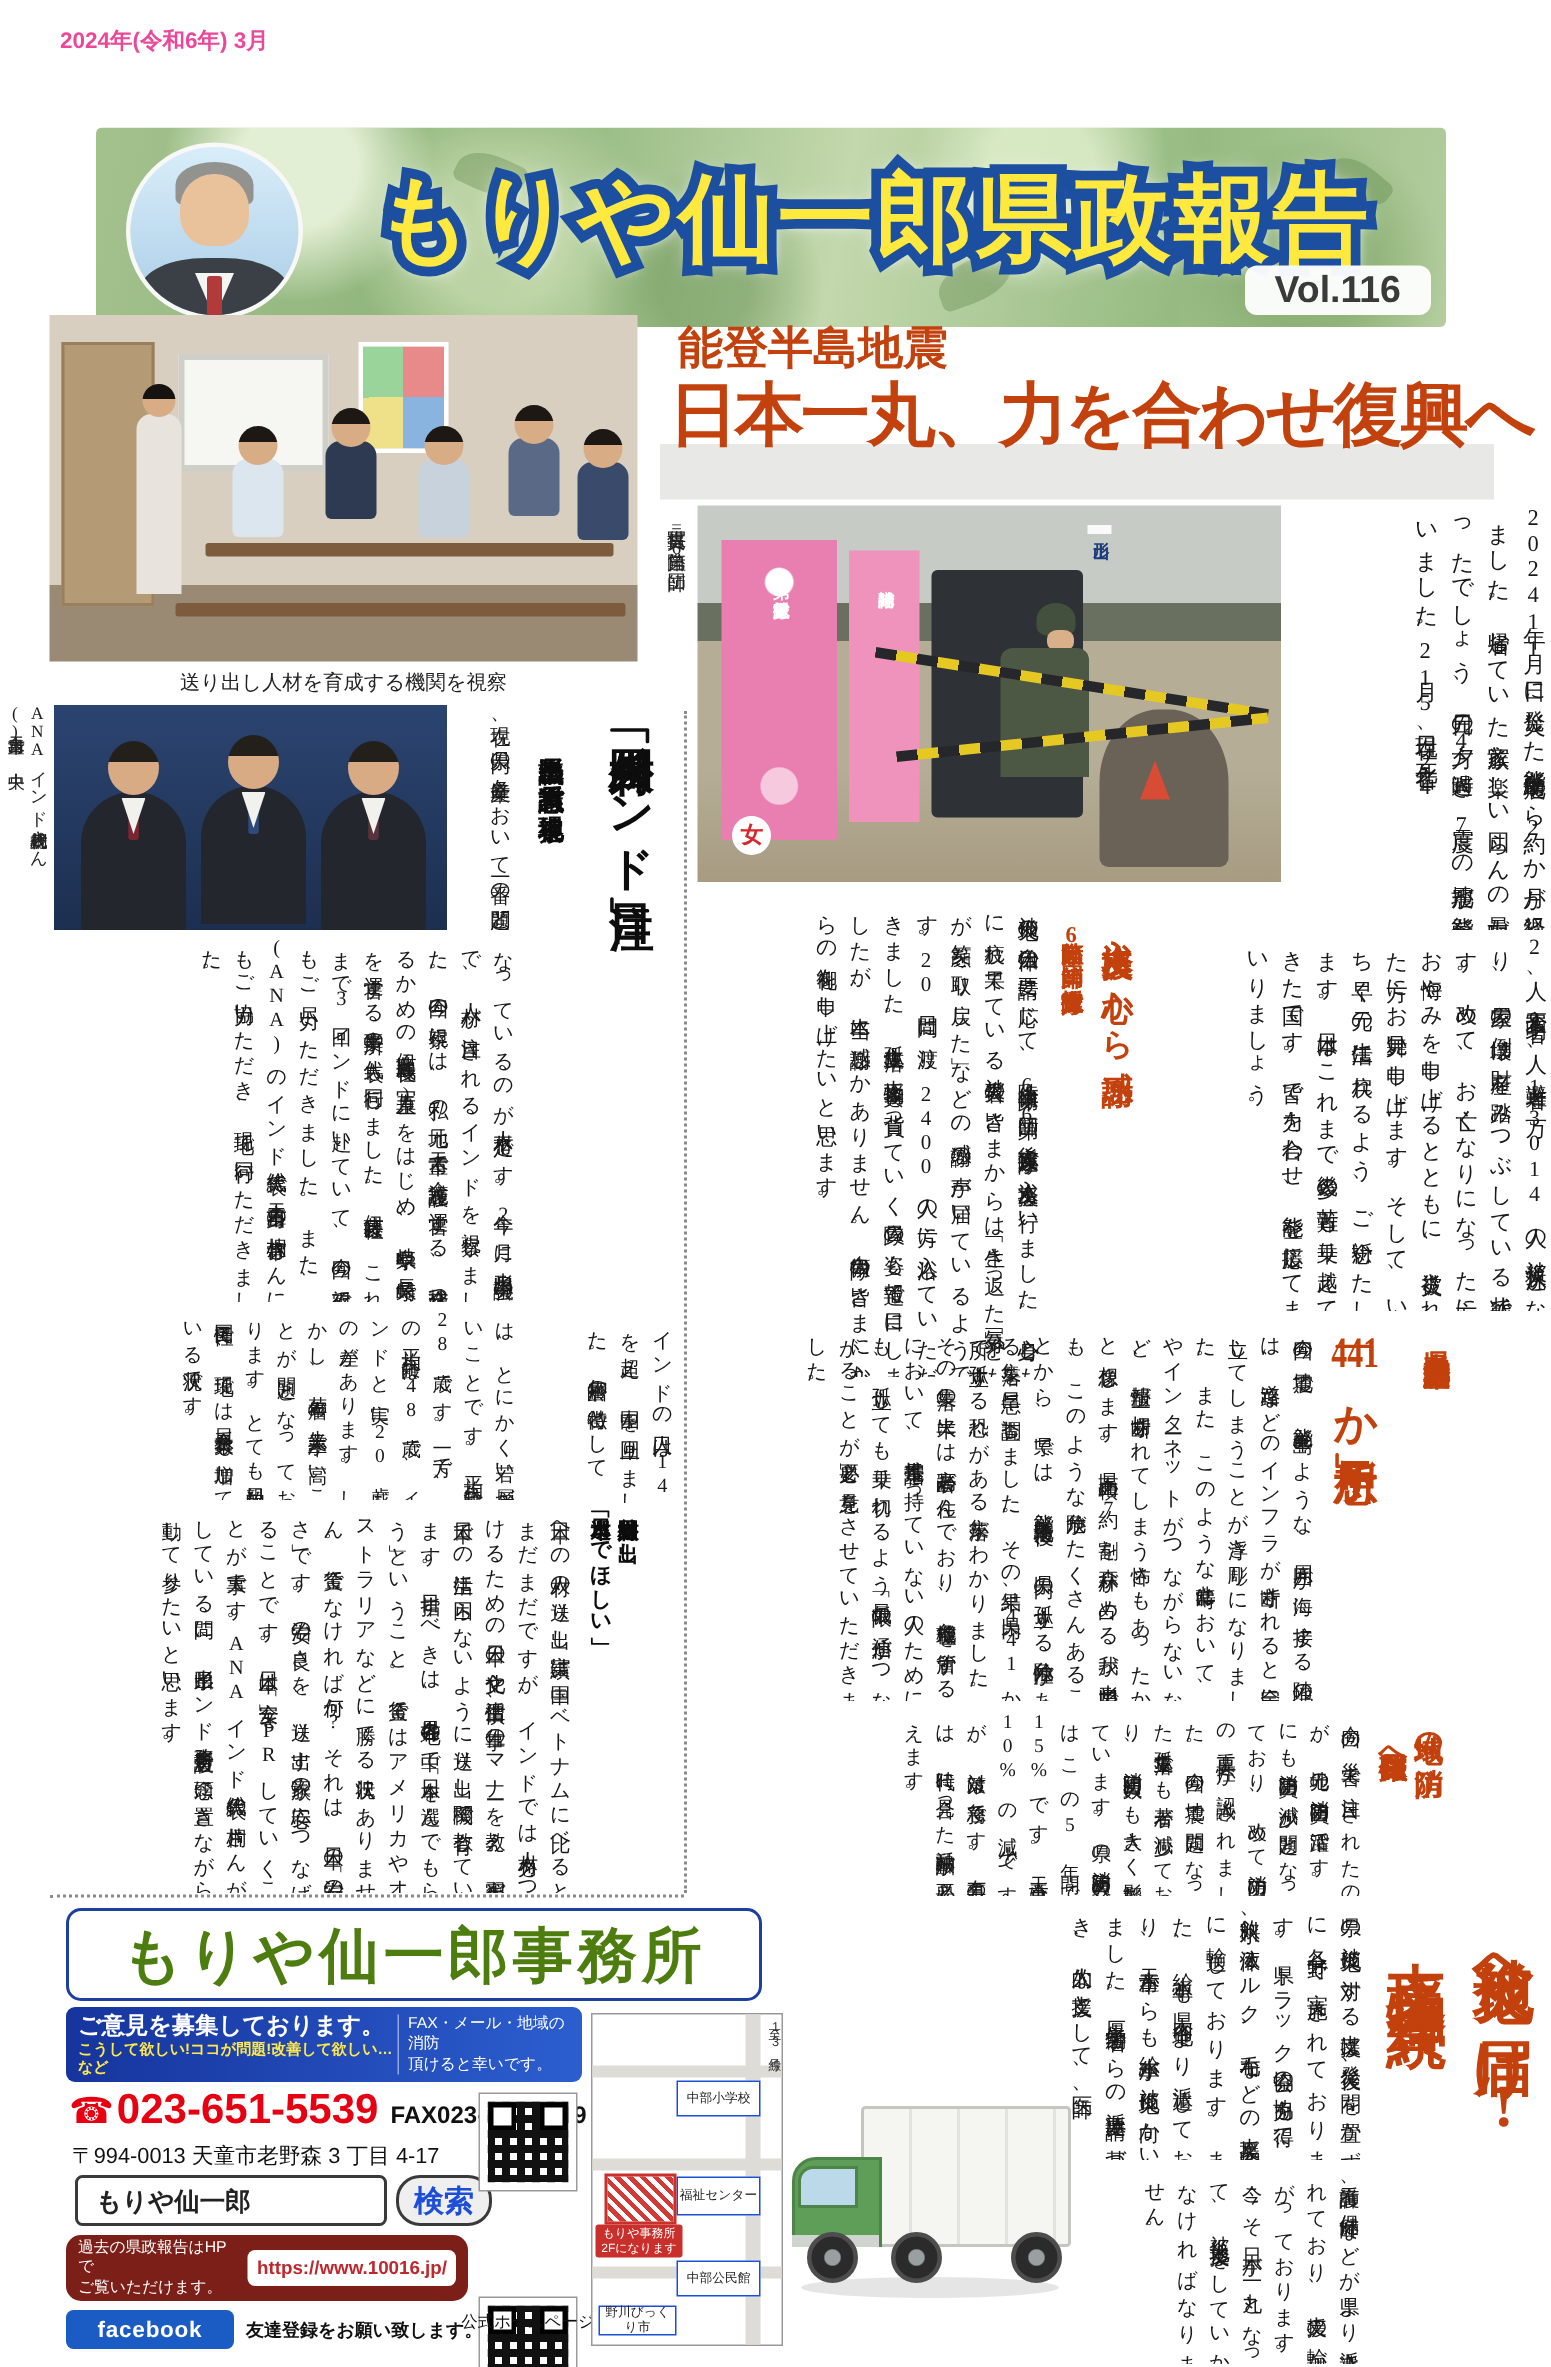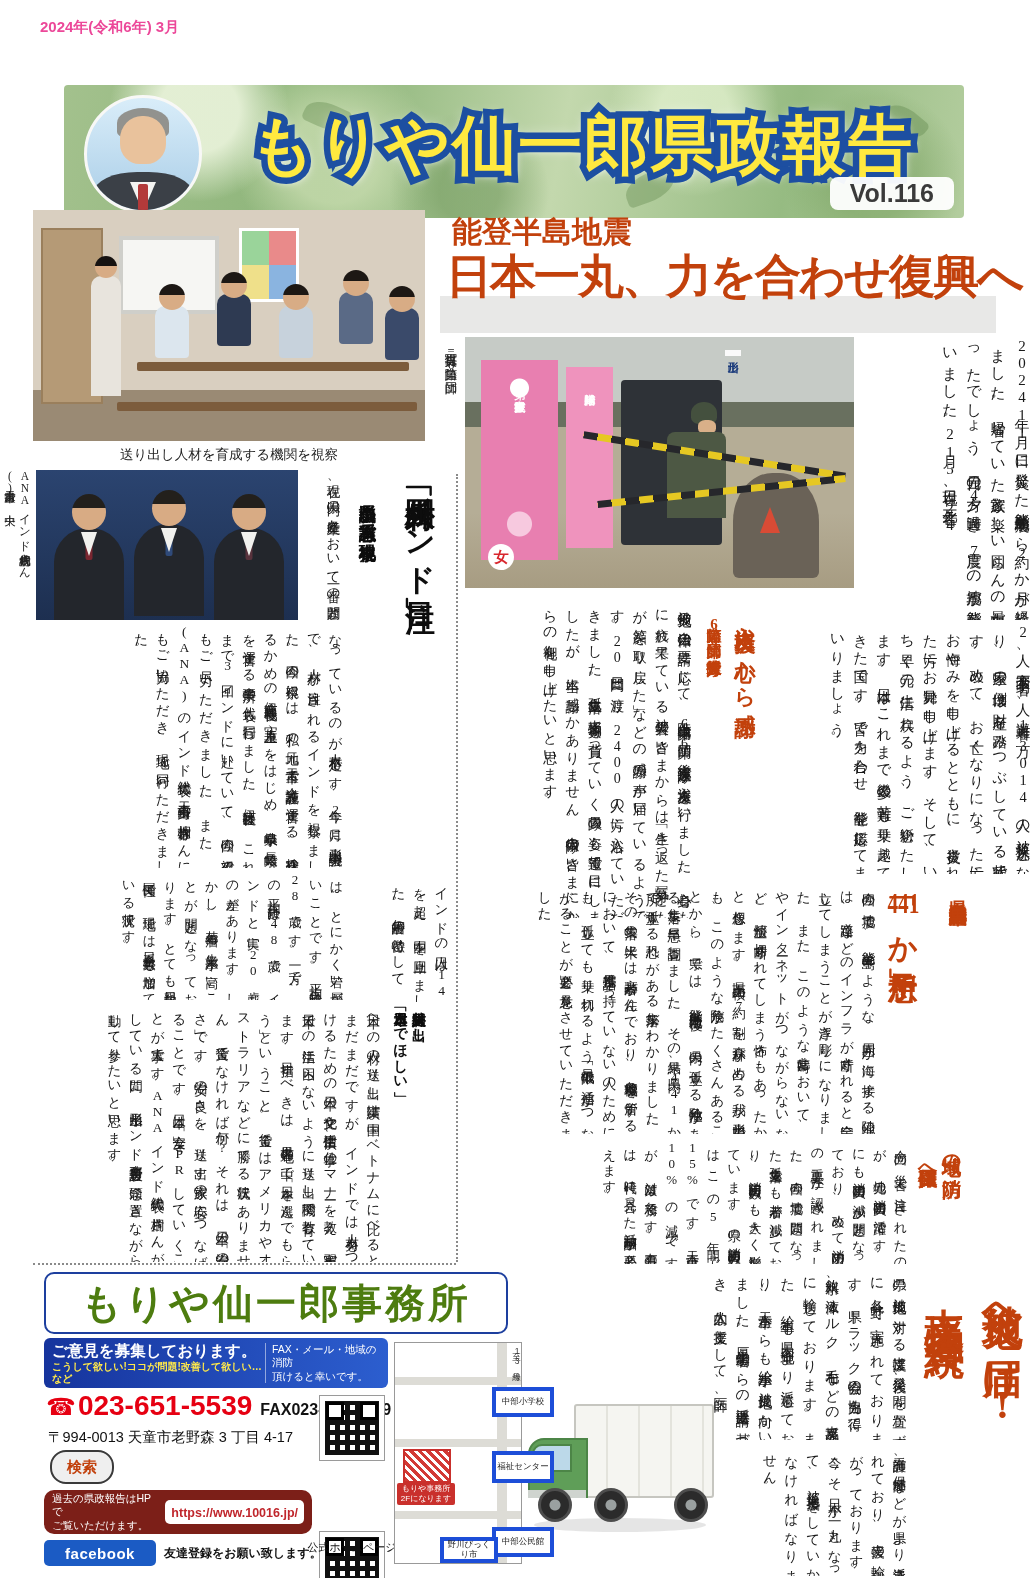--- a/index.html
+++ b/index.html
@@ -106,42 +106,42 @@
   .ob-right{width:108px;color:#fff;font-size:10.5px;line-height:1.3;border-left:1px solid rgba(255,255,255,.5);padding-left:6px;}
   #phone-row{left:46px;top:1390px;width:420px;display:flex;align-items:baseline;}
   #phone-icon{color:#e60012;font-size:24px;margin-right:2px;}
   #tel{color:#e60012;font-size:28px;font-weight:800;letter-spacing:0;}
   #fax{color:#111;font-size:16px;font-weight:800;margin-left:8px;}
   #address{left:48px;top:1428px;font-size:14.5px;color:#111;}
   #search-row{left:50px;top:1450px;display:flex;gap:6px;align-items:center;}
   #search-input{width:192px;height:30px;border:2px solid #3a3a3a;border-radius:5px;
       display:flex;align-items:center;padding-left:12px;font-size:17px;font-weight:bold;color:#222;background:#fff;}
   #search-btn{width:60px;height:30px;border:2px solid #3a3a3a;border-radius:16px;background:#efefef;
-      display:flex;align-items:center;justify-content:center;font-size:15px;font-weight:bold;color:#c2410c;}
+      display:flex;align-items:center;justify-content:center;font-size:20px;font-weight:bold;color:#1d4ed8;}
   #past-bar{left:44px;top:1490px;width:268px;height:44px;background:#7c1f18;border-radius:10px;
       display:flex;align-items:center;padding:0 8px;box-sizing:border-box;gap:6px;}
   .past-txt{color:#fff;font-size:10.5px;line-height:1.3;flex:1;}
   #url-box{background:#fff;border-radius:5px;padding:3px 6px;}
   #url{color:#c0272d;font-size:12.5px;font-weight:bold;}
   #fb-row{left:44px;top:1540px;display:flex;align-items:center;gap:8px;}
   #fb-logo{width:112px;height:26px;background:#1b5bc4;border-radius:5px;color:#fff;
       display:flex;align-items:center;justify-content:center;font-size:15px;font-weight:bold;letter-spacing:.5px;}
   #fb-note{font-size:12px;font-weight:bold;color:#111;}
   .qr{position:relative;width:54px;height:54px;border:5px solid #fff;outline:1px solid #9a9a9a;
       background-image:repeating-linear-gradient(0deg,#111 0 5px,transparent 5px 10px),
                        repeating-linear-gradient(90deg,#111 0 5px,#fff 5px 10px);}
   .qr::before,.qr::after{content:"";position:absolute;width:12px;height:12px;background:#fff;border:3px solid #000;}
   .qr::before{top:1px;left:1px}.qr::after{top:1px;right:1px}
   #qr-label{left:306px;top:1540px;width:92px;text-align:center;font-size:11px;color:#111;}
   
   #map{left:394px;top:1342px;width:126px;height:220px;background:#fff;border:1px solid #999;}
   .road-v{position:absolute;right:14px;top:0;width:10px;height:100%;background:#dddcd6;}
   .road-h{position:absolute;left:0;right:0;height:8px;background:#dddcd6;}
-  .map-box{position:absolute;background:#fff;border:4px solid #1d4ed8;font-size:8.5px;line-height:1.15;
-      display:flex;align-items:center;justify-content:center;text-align:center;color:#222;margin-left:41px;}
+  .map-box{position:absolute;background:#fff;border:1px solid #1d4ed8;font-size:8.5px;line-height:1.15;
+      display:flex;align-items:center;justify-content:center;text-align:center;color:#222;}
   .map-office-bld{position:absolute;left:8px;top:106px;width:44px;height:30px;border:2px solid #c9302c;
       background:repeating-linear-gradient(45deg,#d33a35 0 3px,#fff 3px 6px);}
   .map-office-lbl{position:absolute;left:2px;top:140px;width:58px;background:#c9302c;color:#fff;
       font-size:8px;line-height:1.25;text-align:center;border-radius:2px;padding:1px 0;}
   .map-r13{position:absolute;right:0;top:3px;font-size:8.5px;color:#333;line-height:1.1;}
   
   #truck{left:528px;top:1388px;width:186px;height:158px;}
   .t-shadow{position:absolute;left:6px;bottom:14px;width:172px;height:14px;background:rgba(0,0,0,.10);border-radius:50%;}
   .t-box{position:absolute;left:46px;top:16px;width:136px;height:90px;background:#f5f5f1;
       border:2px solid #c6c6c0;border-radius:3px;
@@ -304,20 +304,21 @@
   </div>
 
   <div id="phone-row" class="abs">
     <span id="phone-icon">☎</span>
     <span id="tel">023-651-5539</span>
     <span id="fax">FAX023-651-5549</span>
   </div>
   <div id="address" class="abs">〒994-0013 天童市老野森 3 丁目 4-17</div>
 
   <div id="search-row" class="abs">
+    <div id="search-input">もりや仙一郎</div>
     <div id="search-btn">検索</div>
   </div>
 
   <div id="past-bar" class="abs">
     <div class="past-txt">
       <div>過去の県政報告はHPで</div>
       <div>ご覧いただけます。</div>
     </div>
     <div id="url-box">
       <span id="url">https://www.10016.jp/</span>
@@ -334,21 +335,21 @@
   <div id="qr-label" class="abs">公式ホームページ</div>
 
   <div id="map" class="abs">
     <div class="road-v"></div>
     <div class="road-h" style="top:34px;"></div>
     <div class="road-h" style="top:96px;"></div>
     <div class="road-h" style="top:168px;"></div>
     <div class="map-r13 v">至13号線</div>
     <div class="map-box" style="left:56px;top:44px;width:54px;height:22px;">中部小学校</div>
     <div class="map-box" style="left:56px;top:108px;width:54px;height:24px;">福祉センター</div>
-    <div class="map-box" style="left:56px;top:184px;width:54px;height:22px;">中部公民館</div>
+    <div class="map-box" style="left:56px;top:164px;width:54px;height:22px;">中部公民館</div>
     <div class="map-office-bld"></div>
     <div class="map-office-lbl">
       <div>もりや事務所</div>
       <div>2Fになります</div>
     </div>
     <div class="map-box" style="left:4px;top:194px;width:50px;height:18px;">野川びっくり市</div>
   </div>
 
 </div>
 

